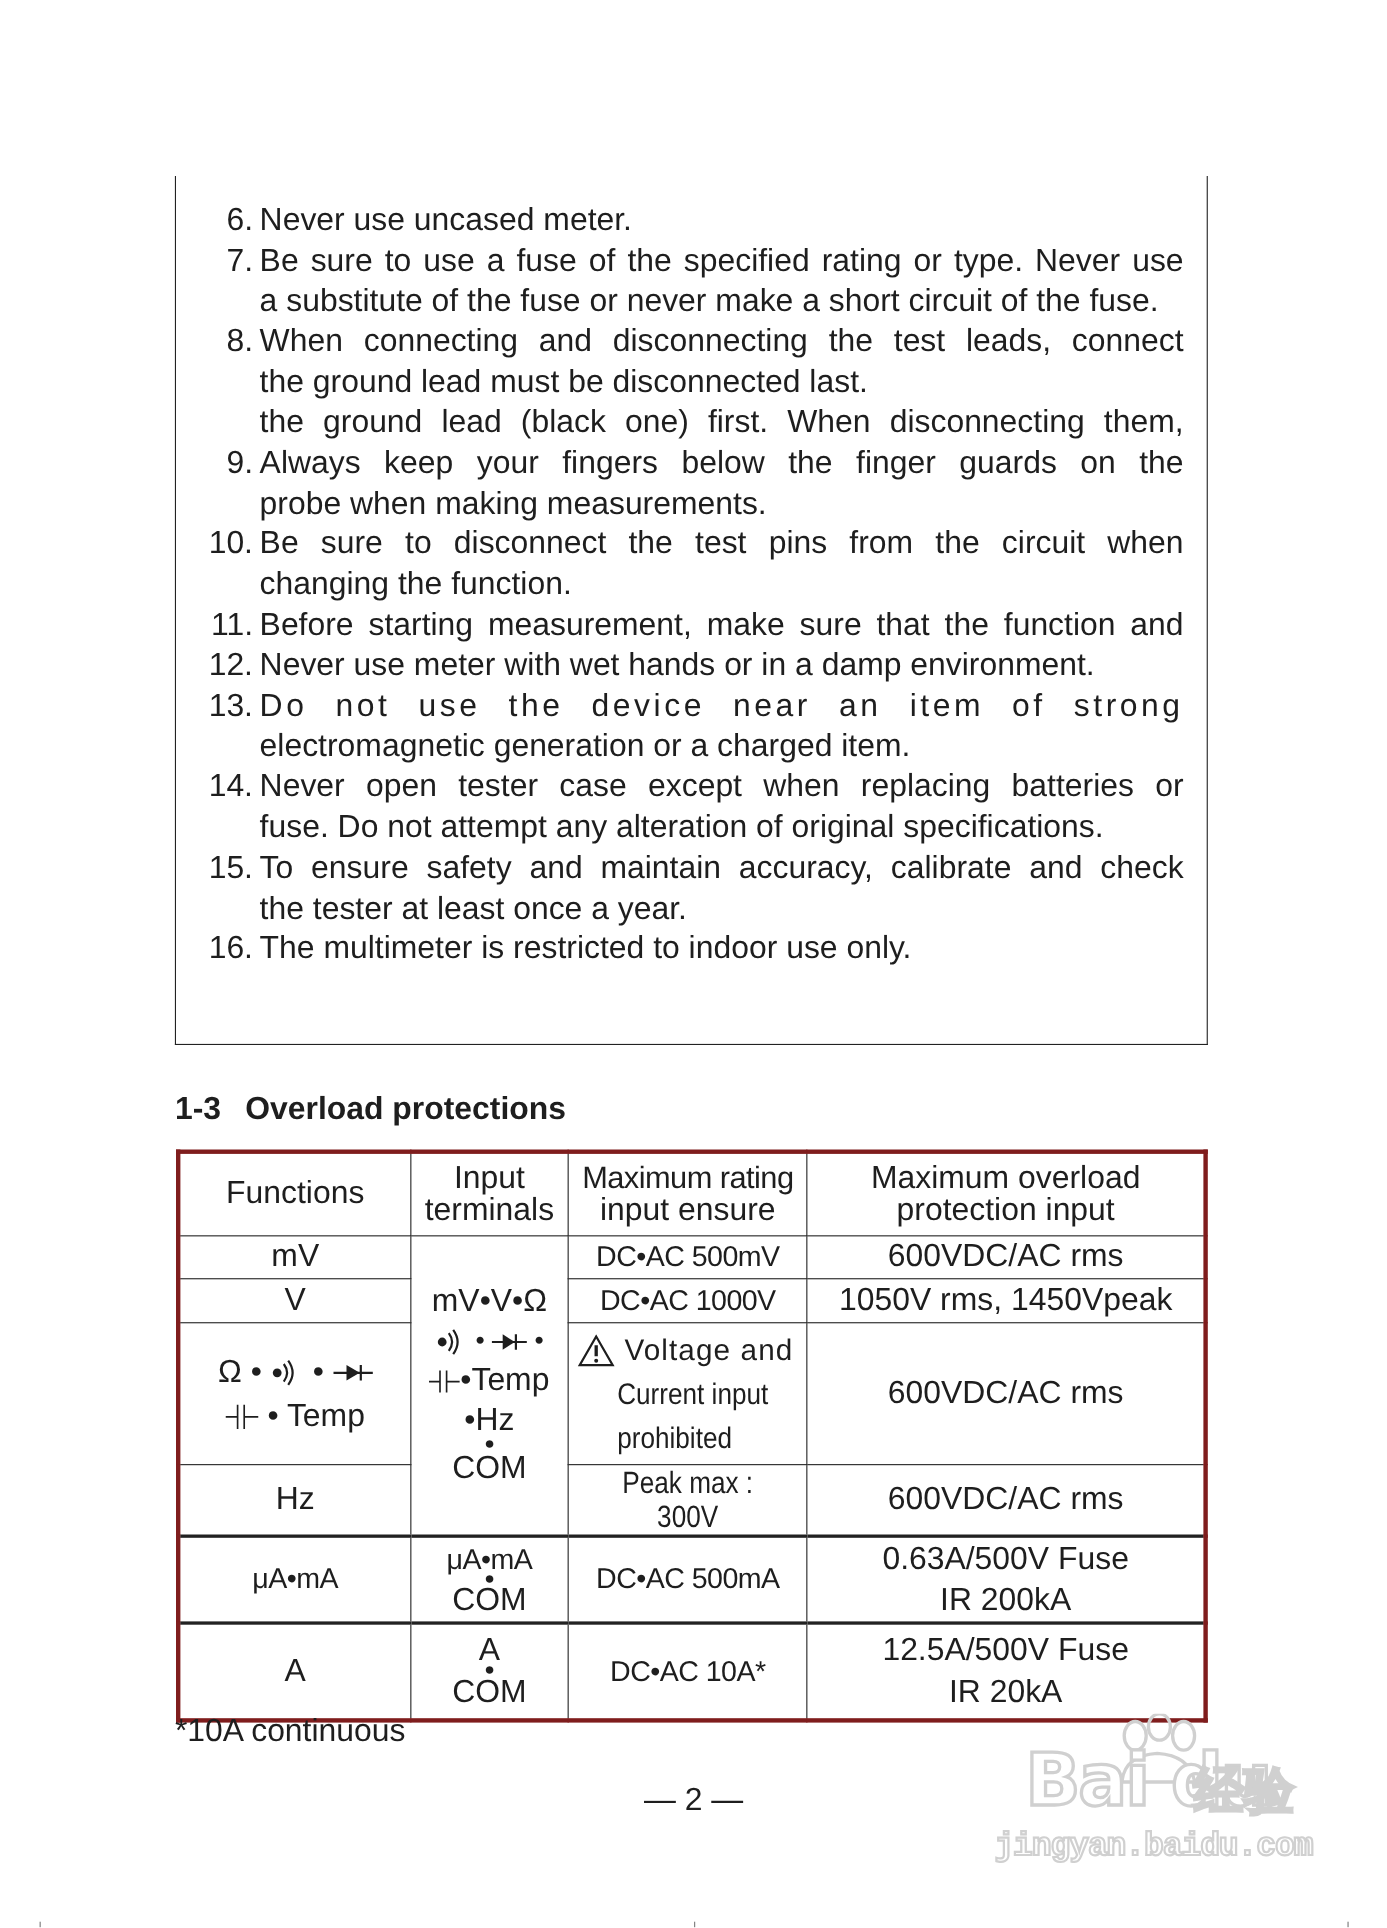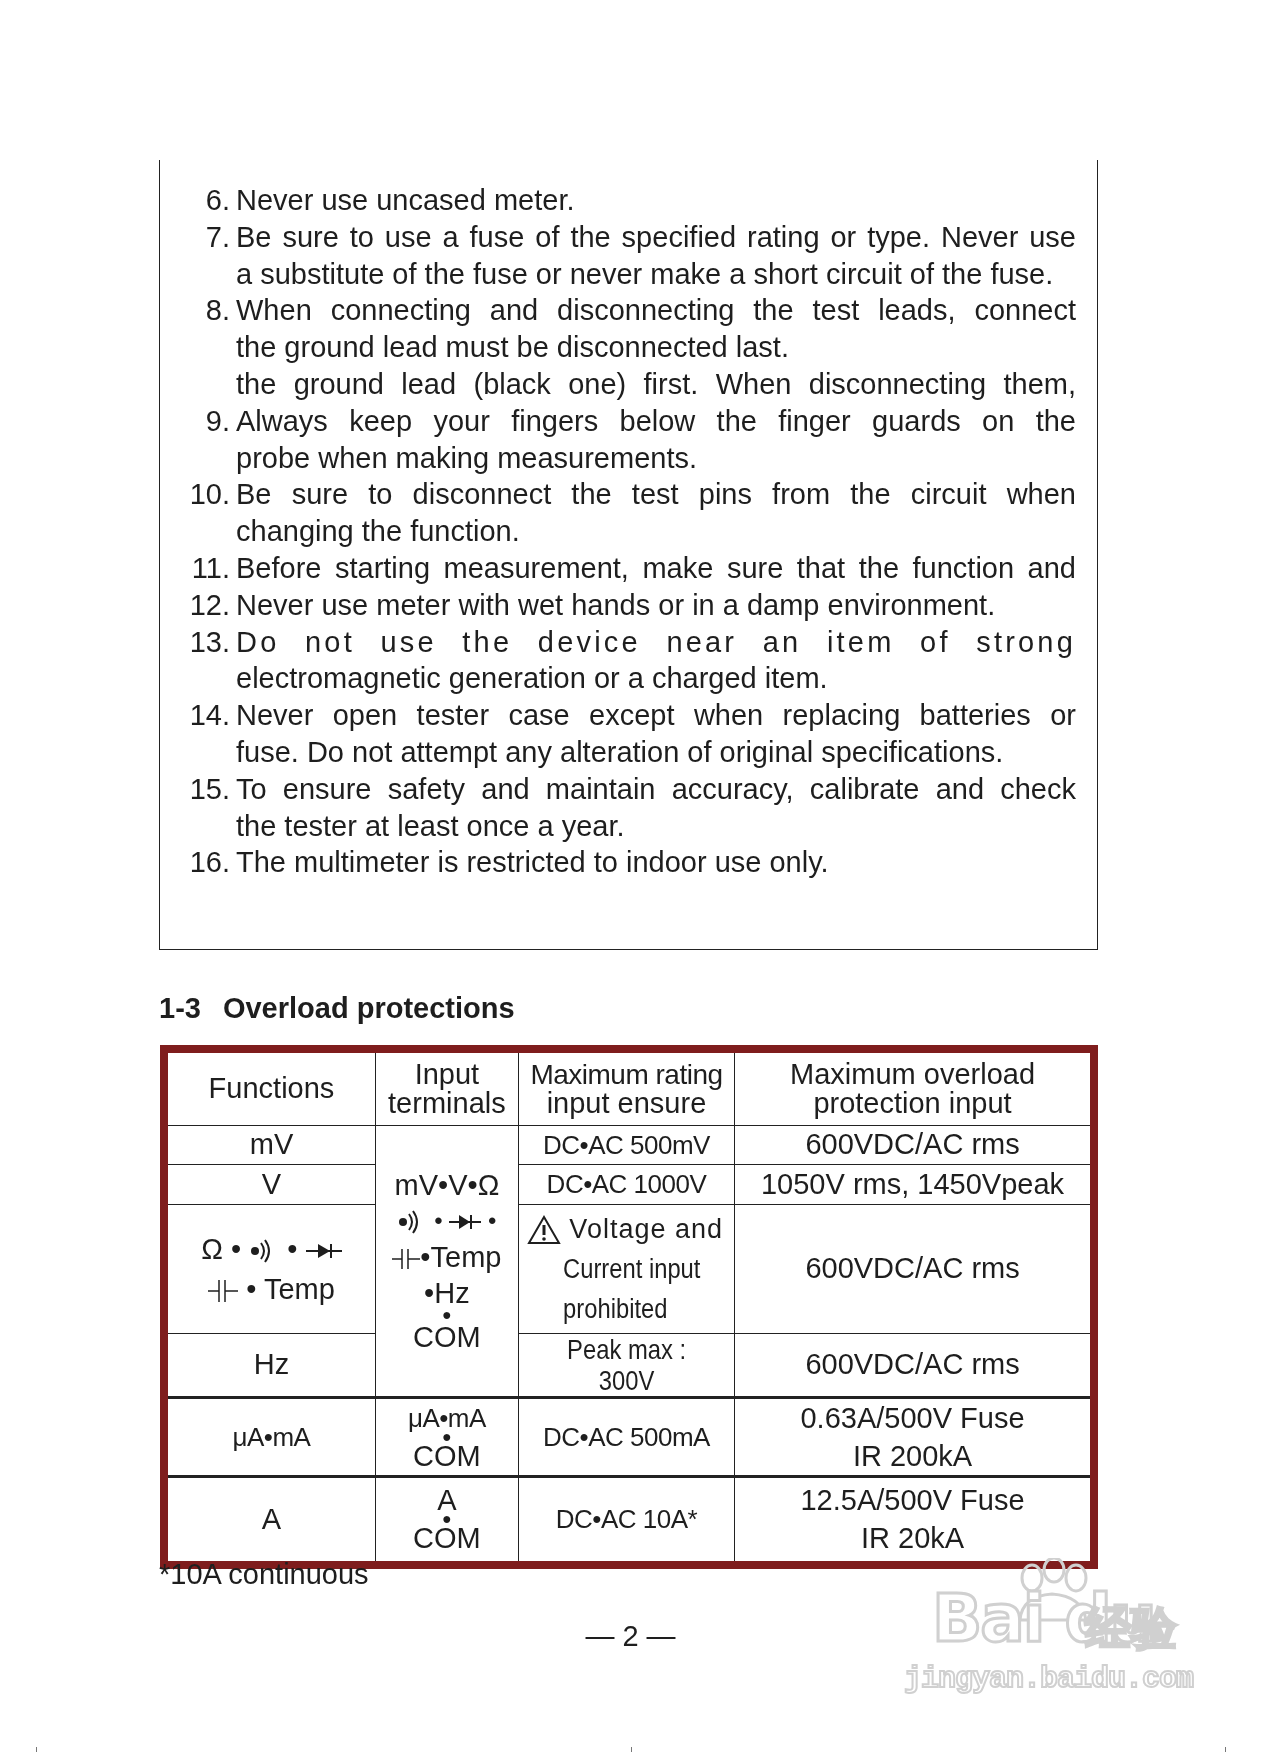--- a/index.html
+++ b/index.html
@@ -7,21 +7,21 @@
          font-family:"Liberation Sans", sans-serif; color:#1e1e1e; }
   .box { position:absolute; left:159px; top:160px; width:939px; height:790px;
          border-left:1.5px solid #222; border-right:1.5px solid #222; border-bottom:1.5px solid #222; box-sizing:border-box; }
   .rules { position:absolute; left:180px; top:182px; width:896px; margin:0; padding:0; list-style:none; }
   .rule { position:relative; padding-left:56px; font-size:29px; line-height:36.8px; text-align:justify; }
   .rule-num { position:absolute; left:0; width:50px; text-align:right; }
   .rule.spaced .rule-text-first { letter-spacing:3.2px; }
   .section-heading { position:absolute; left:159px; top:992px; font-size:29px; font-weight:bold; margin:0; }
   .section-heading .num { margin-right:22px; }
   table.ov { position:absolute; left:160px; top:1045px; width:938px; border-collapse:collapse;
-             border:8px solid #7f1d1d; font-size:29px; }
+             border:4px solid #7f1d1d; font-size:29px; }
   table.ov td, table.ov th { border:1.5px solid #222; text-align:center; padding:0 2px; font-weight:normal; line-height:31px; vertical-align:middle; }
   table.ov tr.thick-top td { border-top:3px solid #222; }
   .c1 { width:211px; } .c2 { width:140px; } .c3 { width:216px; } .c4 { width:371px; }
   .dotline { display:block; line-height:8px; font-size:16px; }
   .cond { letter-spacing:-0.5px; font-size:26px; }
   .warn-cell { text-align:left !important; padding-left:8px !important; }
   .warn-cell .line { display:block; line-height:40px; font-size:27px; letter-spacing:1px; }
   .warn-cell .line.indent { padding-left:41px; letter-spacing:0; transform:scaleX(0.88); transform-origin:left; }
   .footnote { position:absolute; left:159px; top:1558px; font-size:29px; }
   .page-num { position:absolute; left:0; width:1261px; top:1620px; text-align:center; font-size:29px; }

